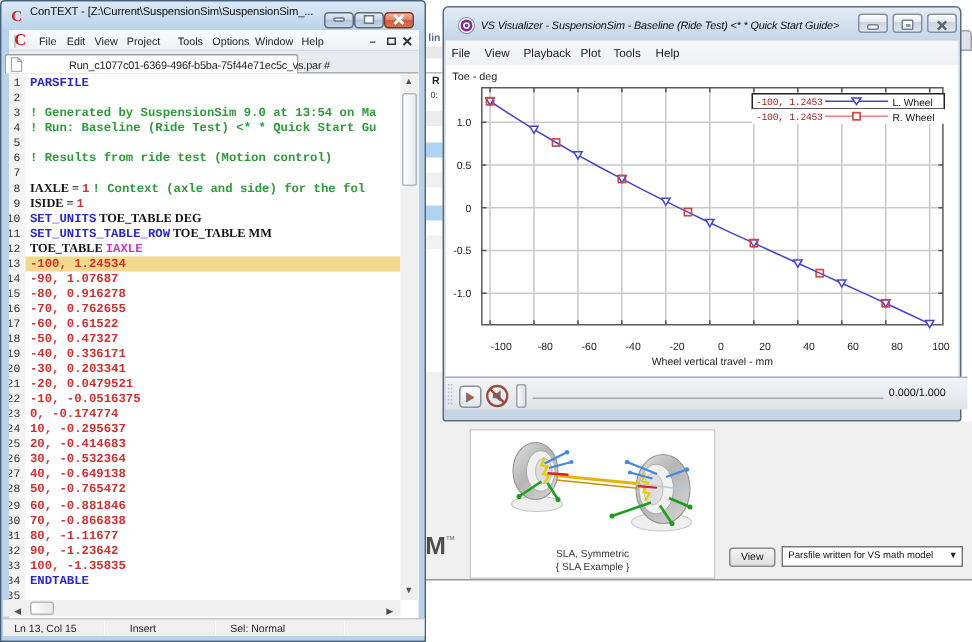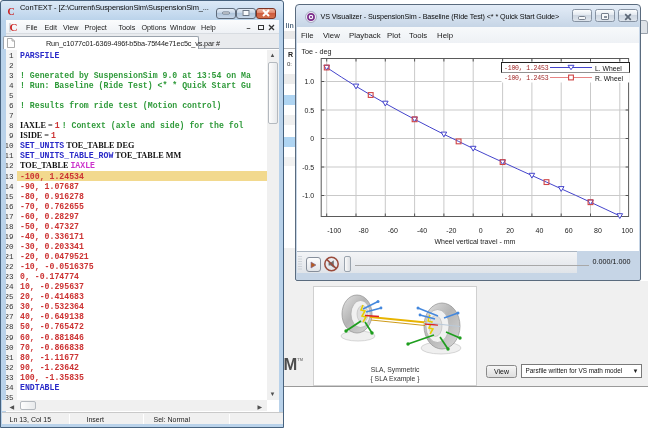--- a/index.html
+++ b/index.html
@@ -42,28 +42,28 @@
 #statusbar { position:absolute; left:-4px; top:392.5px; width:281.5px; height:11.5px; background:#f0f0f0;
   border-top:1px solid #c9c9c9; font-size:7px; color:#222; }
 .sbdiv { position:absolute; top:1px; width:1px; height:10px; background:#c4c4c4; border-right:1px solid #fff; }
 .arrowbtn { position:absolute; font-size:6px; color:#505050; }
 .thumb { position:absolute; background:linear-gradient(90deg,#fdfdfd,#e8eaec); border:1px solid #b4b9bf; border-radius:2px; }
 
 
 #vsw { position:absolute; left:294.5px; top:4px; width:346.5px; height:277px;
   background:linear-gradient(#e3ecf7,#c6d5e6 22px,#c6d5e6);
   border:1px solid #5a6b7e; border-radius:4px 4px 2px 2px; }
-#vsw .titletxt { position:absolute; left:25px; top:6.5px; font-size:7.2px; color:#0a0a0a; letter-spacing:-0.1px; white-space:nowrap; }
+#vsw .titletxt { position:absolute; left:25px; top:6.5px; font-size:7.2px; color:#0a0a0a; letter-spacing:-0.1px; white-space:nowrap;font-style:italic; }
 .vsbtn { position:absolute; top:4px; width:20px; height:12.5px; border:1px solid #8793a3; border-radius:2.5px;
   background:linear-gradient(#fcfdfe,#e3e9f0 45%,#ccd5e0 45%,#dde4ec); }
 #vsmenu { position:absolute; left:1.5px; top:21.5px; width:342px; height:16px;
   background:linear-gradient(#f7f9fb,#eef1f5); }
 #vsmenu span { position:absolute; top:4px; font-size:7.8px; color:#1a1a1a; }
 #vscontent { position:absolute; left:1.5px; top:37.5px; width:342px; height:208px; background:#fff; }
-#playbar { position:absolute; left:1.5px; top:245.5px; width:280px; height:22px;
+#playbar { position:absolute; left:1.5px; top:245.5px; width:348px; height:22px;
   background:linear-gradient(#f3f4f6,#e0e4e9); border-top:1px solid #aab4c0; }
 
 
 #imgbox { position:absolute; left:29.5px; top:286px; width:164px; height:100px; background:#fff; border:1px solid #d0d0d0; }
 #viewbtn { position:absolute; left:202.5px; top:364.5px; width:31px; height:13px;
   background:linear-gradient(#f6f6f6,#dedede); border:1px solid #8a8a8a; border-radius:2.5px;
   font-size:7px; color:#111; text-align:center; line-height:11.5px; }
 #combo { position:absolute; left:237px; top:364px; width:121px; height:13.5px; background:#fff;
   border:1px solid #7a7a7a; font-size:6.4px; color:#111; line-height:12px; padding-left:4px; }
 #combo .arr { position:absolute; right:2px; top:0; font-size:6px; color:#222; }
@@ -350,21 +350,21 @@
 <div class="cl"><span class="ln">7</span></div>
 <div class="cl"><span class="ln">8</span><span class="k">IAXLE = </span><span class="r">1</span><span class="k"> </span><span class="g">! Context (axle and side) for the fol</span></div>
 <div class="cl"><span class="ln">9</span><span class="k">ISIDE = </span><span class="r">1</span></div>
 <div class="cl"><span class="ln">10</span><span class="b">SET_UNITS</span><span class="k"> TOE_TABLE DEG</span></div>
 <div class="cl"><span class="ln">11</span><span class="b">SET_UNITS_TABLE_ROW</span><span class="k"> TOE_TABLE MM</span></div>
 <div class="cl"><span class="ln">12</span><span class="k">TOE_TABLE </span><span class="m">IAXLE</span></div>
 <div class="cl"><span class="ln">13</span><span class="r">-100, 1.24534</span></div>
 <div class="cl"><span class="ln">14</span><span class="r">-90, 1.07687</span></div>
 <div class="cl"><span class="ln">15</span><span class="r">-80, 0.916278</span></div>
 <div class="cl"><span class="ln">16</span><span class="r">-70, 0.762655</span></div>
-<div class="cl"><span class="ln">17</span><span class="r">-60, 0.28297</span></div>
+<div class="cl"><span class="ln">17</span><span class="r">-60, 0.61522</span></div>
 <div class="cl"><span class="ln">18</span><span class="r">-50, 0.47327</span></div>
 <div class="cl"><span class="ln">19</span><span class="r">-40, 0.336171</span></div>
 <div class="cl"><span class="ln">20</span><span class="r">-30, 0.203341</span></div>
 <div class="cl"><span class="ln">21</span><span class="r">-20, 0.0479521</span></div>
 <div class="cl"><span class="ln">22</span><span class="r">-10, -0.0516375</span></div>
 <div class="cl"><span class="ln">23</span><span class="r">0, -0.174774</span></div>
 <div class="cl"><span class="ln">24</span><span class="r">10, -0.295637</span></div>
 <div class="cl"><span class="ln">25</span><span class="r">20, -0.414683</span></div>
 <div class="cl"><span class="ln">26</span><span class="r">30, -0.532364</span></div>
 <div class="cl"><span class="ln">27</span><span class="r">40, -0.649138</span></div>

